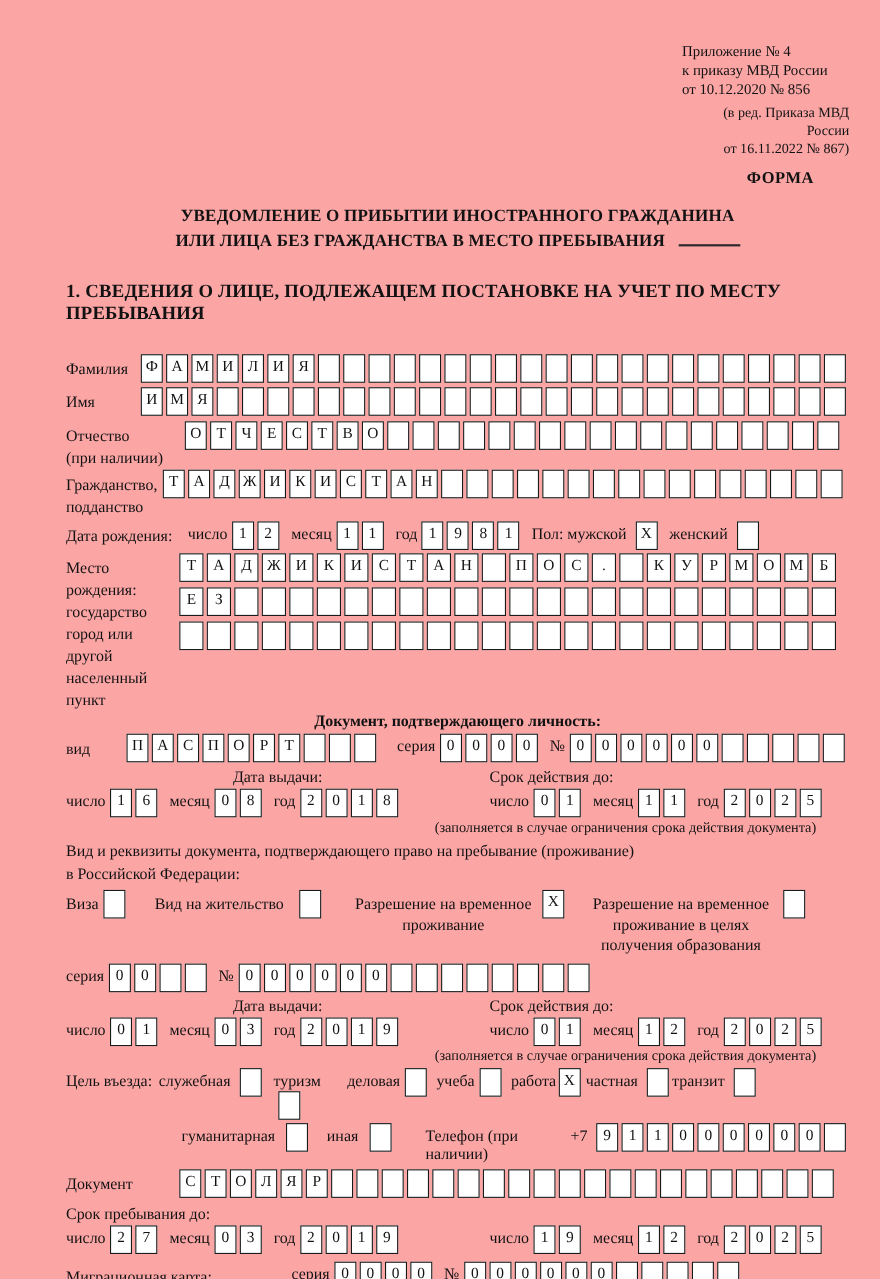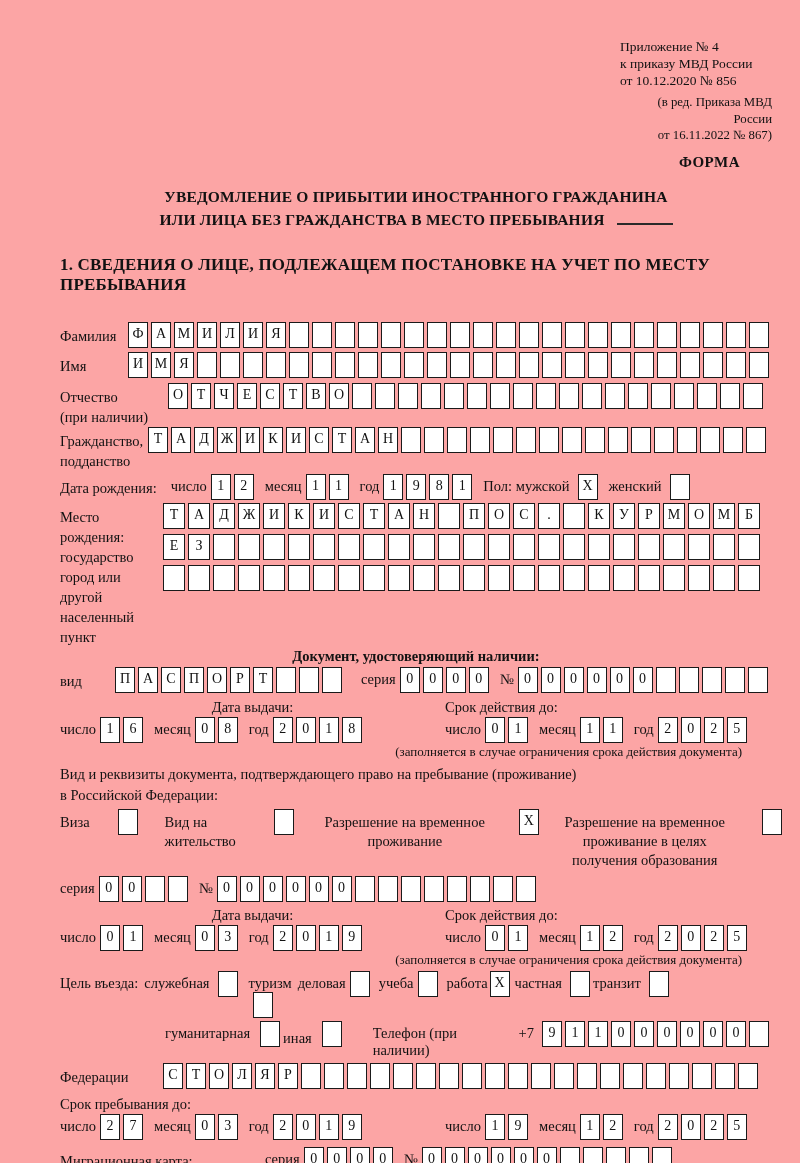--- a/index.html
+++ b/index.html
@@ -37,21 +37,21 @@
   .dheads{display:flex;font-size:14.5px;margin-top:6px;}
   .dh1{width:385px;text-align:center;}
   .dh2{width:320px;text-align:left;}
   .dates{margin-top:1px;}
   .dcol1{width:385px;display:inline-flex;}
   .dcol2{display:inline-flex;}
   .note{font-size:13px;text-align:right;padding-right:30px;margin-top:1px;line-height:15px;}
   .intro{font-size:14.5px;line-height:21px;margin-top:5px;}
   
   .opts{margin-top:3px;}
-  .opt{display:inline-flex;align-items:flex-start;gap:24px;}
+  .opt{display:inline-flex;align-items:flex-start;}
   .olab{padding-top:4px;line-height:19px;}
   .olab.c{text-align:center;}
   
   .pitem{display:inline-flex;align-items:flex-start;}
   .plab{padding-top:4px;}
   .mt2{margin-top:2px;}.mt3{margin-top:3px;}.mt4{margin-top:4px;}.mt5{margin-top:5px;}
   .mt6{margin-top:6px;}.mt7{margin-top:7px;}.mt16{margin-top:16px;}
   .cheading{text-align:center;font-weight:bold;font-size:14.5px;margin-top:1px;}
 </style>
 </head>
@@ -313,21 +313,21 @@
           <span class="cell"></span>
           <span class="cell"></span>
           <span class="cell"></span>
           <span class="cell"></span>
           <span class="cell"></span>
           <span class="cell"></span>
         </span>
     </span>
   </div>
 
-  <div class="cheading">Документ, удостоверяющий наличии:</div>
+  <div class="cheading">Документ, подтверждающего личность:</div>
 
   <div class="frow mt2">
     <span class="flab w55">вид</span>
     <span class="boxes">
         <span class="cell">П</span>
         <span class="cell">А</span>
         <span class="cell">С</span>
         <span class="cell">П</span>
         <span class="cell">О</span>
         <span class="cell">Р</span>
@@ -503,21 +503,21 @@
   <div class="frow mt4">
     <span class="plab">Цель въезда:</span>
     <span class="pitem" style="margin-left:6px;">
       <span class="plab">служебная</span>
       <span class="cell cb" style="margin-left:8px;"></span>
     </span>
     <span class="pitem" style="margin-left:8px;flex-direction:column;">
       <span class="plab">туризм</span>
       <span class="cell cb"></span>
     </span>
-    <span class="pitem" style="margin-left:6px;">
+    <span class="pitem" style="margin-left:24px;">
       <span class="plab">деловая</span>
       <span class="cell cb"></span>
     </span>
     <span class="pitem" style="margin-left:6px;">
       <span class="plab">учеба</span>
       <span class="cell cb"></span>
     </span>
     <span class="pitem" style="margin-left:6px;">
       <span class="plab">работа</span>
       <span class="cell cb" style="margin-left:2px;">X</span>
@@ -530,42 +530,42 @@
       <span class="plab">транзит</span>
       <span class="cell cb" style="margin-left:8px;"></span>
     </span>
   </div>
 
   <div class="frow mt3" style="padding-left:105px;">
     <span class="pitem">
       <span class="plab">гуманитарная</span>
       <span class="cell cb" style="margin-left:10px;"></span>
     </span>
-    <span class="pitem" style="align-items:flex-end;">
+    <span class="pitem" style="margin-left:14px;">
       <span class="plab">иная</span>
       <span class="cell cb" style="margin-left:10px;"></span>
     </span>
     <span class="plab" style="margin-left:28px;">Телефон (при наличии)</span>
     <span class="plab" style="margin-left:26px;margin-right:8px;">+7</span>
     <span class="boxes">
         <span class="cell">9</span>
         <span class="cell">1</span>
         <span class="cell">1</span>
         <span class="cell">0</span>
         <span class="cell">0</span>
         <span class="cell">0</span>
         <span class="cell">0</span>
         <span class="cell">0</span>
         <span class="cell">0</span>
         <span class="cell"></span>
       </span>
   </div>
 
   <div class="frow mt4">
-    <span class="flab w103">Федерации</span>
+    <span class="flab w103">Документ</span>
     <span class="boxes">
         <span class="cell">С</span>
         <span class="cell">Т</span>
         <span class="cell">О</span>
         <span class="cell">Л</span>
         <span class="cell">Я</span>
         <span class="cell">Р</span>
         <span class="cell"></span>
         <span class="cell"></span>
         <span class="cell"></span>

